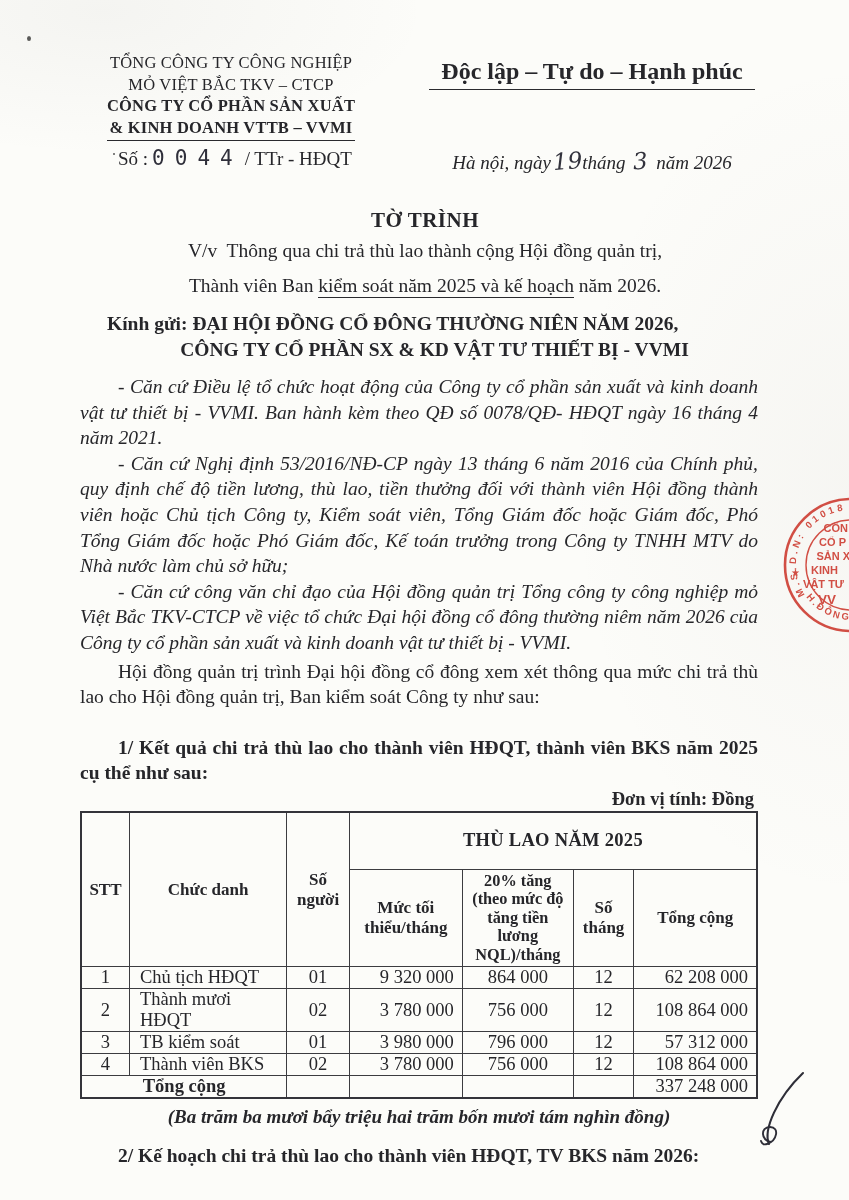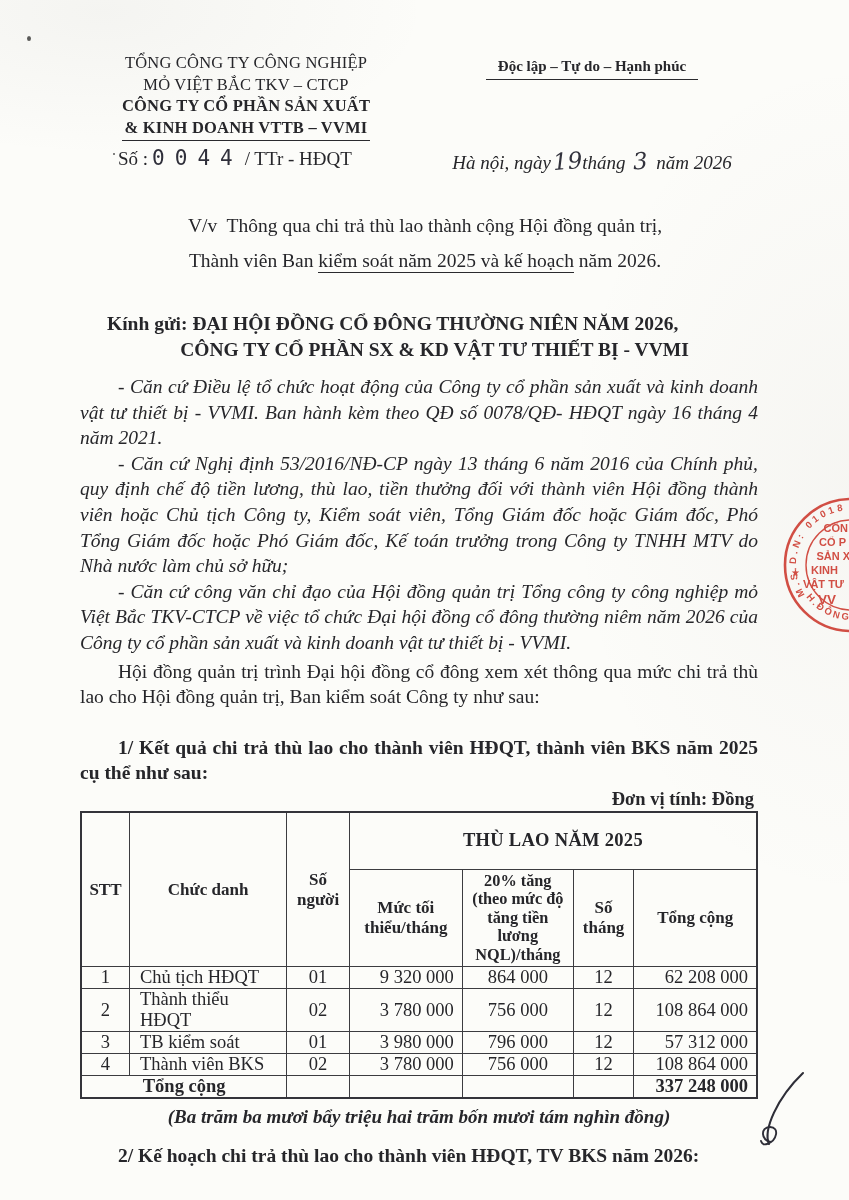--- a/index.html
+++ b/index.html
@@ -8,29 +8,29 @@
     background:
       radial-gradient(ellipse 500px 220px at 12% 1%, rgba(120,120,115,.06), transparent 65%),
       radial-gradient(ellipse 400px 600px at 100% 40%, rgba(140,130,120,.05), transparent 70%),
       #fcfcf9;
     overflow:hidden;
     font-family:"Liberation Serif","DejaVu Serif",serif;
     color:#26262a;
   }
   .b{font-weight:bold;}
   
-  .hdr-left{position:absolute;left:96px;top:52px;width:300px;text-align:center;
+  .hdr-left{position:absolute;left:81px;top:52px;width:300px;text-align:center;
     font-size:16.5px;line-height:21.5px;letter-spacing:.2px;}
   .hdr-left .u-line{display:inline-block;border-bottom:1.6px solid #2a2a2e;padding:0 2px 2px 2px;}
   .so-line{position:absolute;left:118px;top:146px;font-size:19px;white-space:nowrap;}
   .stamp-digits{font-family:"DejaVu Sans Mono",monospace;font-size:21px;letter-spacing:10px;
     color:#2f2f3a;margin:0 2px 0 4px;}
   .hdr-right{position:absolute;left:418px;top:55px;width:348px;text-align:center;}
   .motto1{font-size:17px;font-weight:bold;letter-spacing:.2px;}
-  .motto2{display:inline-block;font-size:15px;font-weight:bold;margin-top:3px;
+  .motto2{display:inline-block;font-size:24px;font-weight:bold;margin-top:3px;
     border-bottom:1.7px solid #2a2a2e;padding:0 12px 4px 12px;}
   .date-line{position:absolute;left:418px;top:152px;width:348px;text-align:center;
     font-size:19px;font-style:italic;white-space:nowrap;}
   .hw{font-family:"DejaVu Serif",serif;font-style:italic;font-size:23px;color:#32323c;
     display:inline-block;transform:rotate(-4deg);line-height:18px;}
   .hw.day{margin:0 0 0 2px;}
   .hw.month{margin:0 9px 0 7px;}
   
   .title-wrap{position:absolute;left:85px;top:208px;width:680px;text-align:center;}
   .doc-title{font-size:21px;font-weight:bold;letter-spacing:.5px;}
@@ -54,21 +54,21 @@
   table{border:2px solid #34343a;}
   th{font-weight:bold;}
   .th-group{height:56px;font-size:18.5px;letter-spacing:.3px;}
   .th-sub{height:92px;font-size:17px;line-height:20px;padding:2px 3px;}
   .th-pct{font-size:16.3px;line-height:18.5px;}
   td.c{text-align:center;}
   td.l{text-align:left;padding-left:10px;}
   td.r{text-align:right;padding-right:8px;}
   tbody td{height:21px;padding-top:0;padding-bottom:0;}
   .total-label{font-weight:bold;text-align:center;}
-  .total-val{font-weight:bold;}
+  .total-val{font-weight:normal;}
   
   .words{text-align:center;font-weight:bold;font-style:italic;font-size:19px;margin-top:7px;}
   .sec2{font-weight:bold;font-size:19.5px;margin-top:17px;text-indent:38px;}
   
   .stamp{position:absolute;left:766px;top:480px;width:170px;height:170px;opacity:.93;}
   .stamp text{fill:#cf4237;}
   .ring-t{font-family:"Liberation Sans",sans-serif;font-size:9.5px;font-weight:bold;letter-spacing:3.2px;}
   .ring-b{font-family:"Liberation Sans",sans-serif;font-size:9.5px;font-weight:bold;letter-spacing:2.4px;}
   .inner-t{font-family:"Liberation Sans",sans-serif;font-size:11px;font-weight:bold;}
   .inner-big{font-size:13.5px;}
@@ -95,20 +95,21 @@
 
   <div class="hdr-right">
     <span class="motto2">Độc lập – Tự do – Hạnh phúc</span>
   </div>
 
   <div class="date-line">
     <span>Hà nội, ngày</span><span class="hw day">19</span><span>tháng</span><span class="hw month">3</span><span>năm 2026</span>
   </div>
 
   <div class="title-wrap">
+    <div class="doc-title">TỜ TRÌNH</div>
     <div class="subject">V/v  Thông qua chi trả thù lao thành cộng Hội đồng quản trị,</div>
     <div class="subject" style="margin-top:8px;"><span>Thành viên Ban </span><span class="subj-u">kiểm soát năm 2025 và kế hoạch</span><span> năm 2026.</span></div>
   </div>
 
   <div class="recipient">
     <div>Kính gửi: ĐẠI HỘI ĐỒNG CỔ ĐÔNG THƯỜNG NIÊN NĂM 2026,</div>
     <div class="l2">CÔNG TY CỔ PHẦN SX &amp; KD VẬT TƯ THIẾT BỊ - VVMI</div>
   </div>
 
   <div class="main">
@@ -149,21 +150,21 @@
           <td class="c">1</td>
           <td class="l">Chủ tịch HĐQT</td>
           <td class="c">01</td>
           <td class="r">9 320 000</td>
           <td class="c">864 000</td>
           <td class="c">12</td>
           <td class="r">62 208 000</td>
         </tr>
         <tr>
           <td class="c">2</td>
-          <td class="l">Thành thiểu HĐQT</td>
+          <td class="l">Thành mươi HĐQT</td>
           <td class="c">02</td>
           <td class="r">3 780 000</td>
           <td class="c">756 000</td>
           <td class="c">12</td>
           <td class="r">108 864 000</td>
         </tr>
         <tr>
           <td class="c">3</td>
           <td class="l">TB kiểm soát</td>
           <td class="c">01</td>

